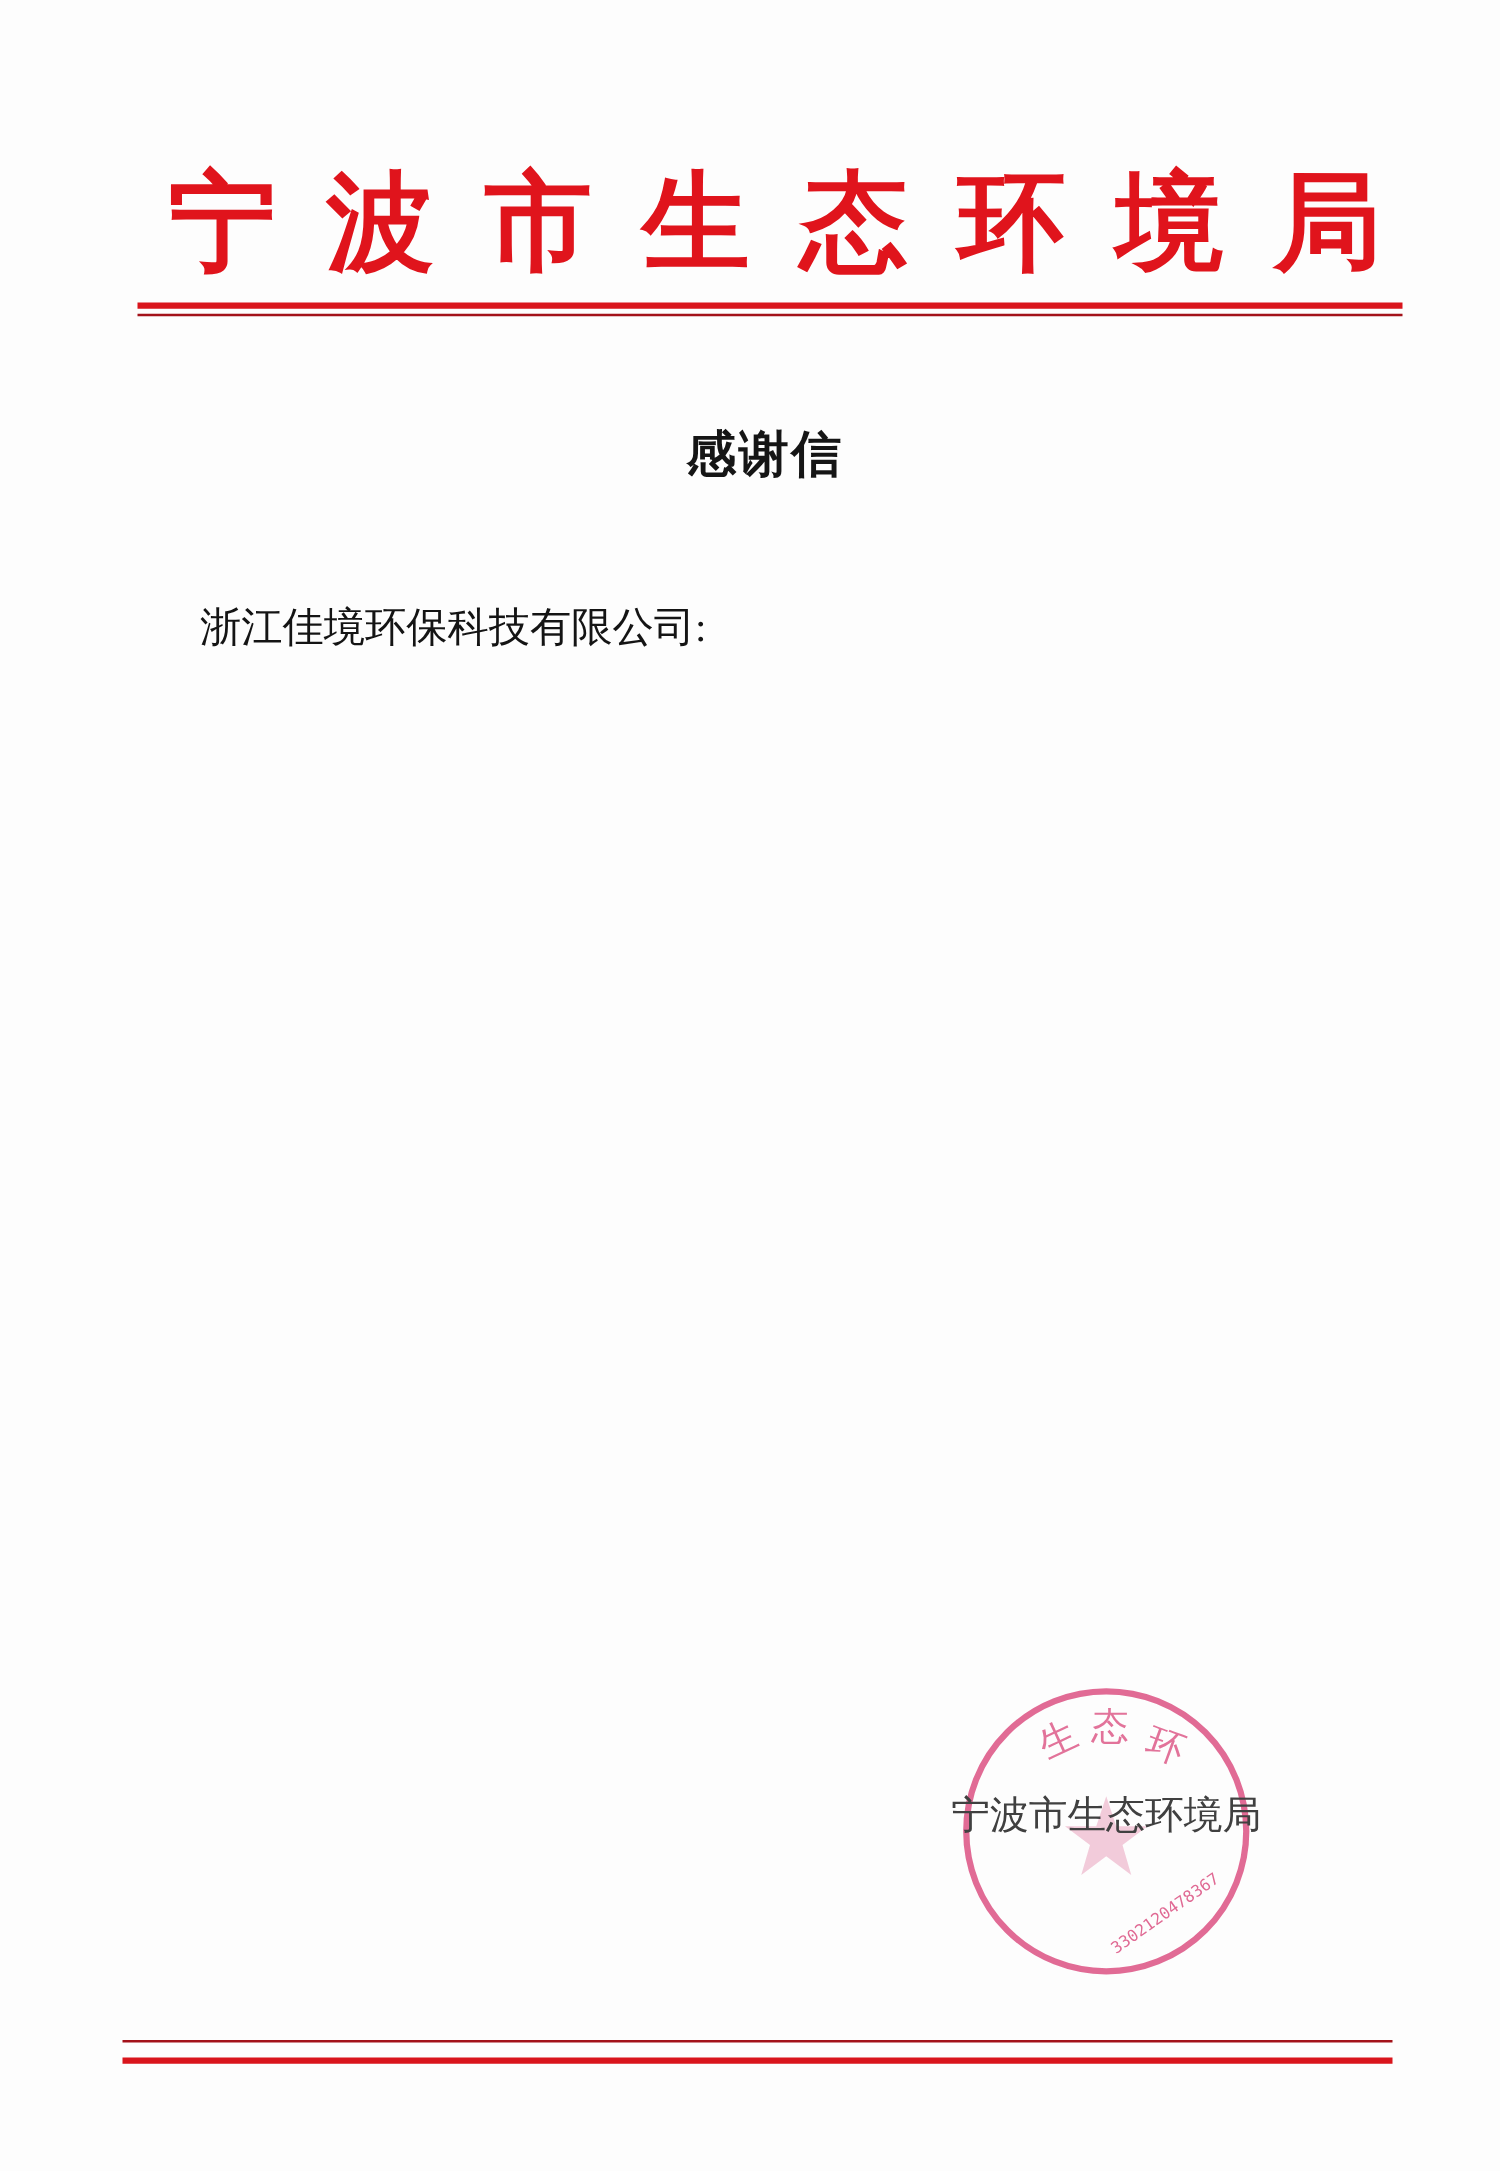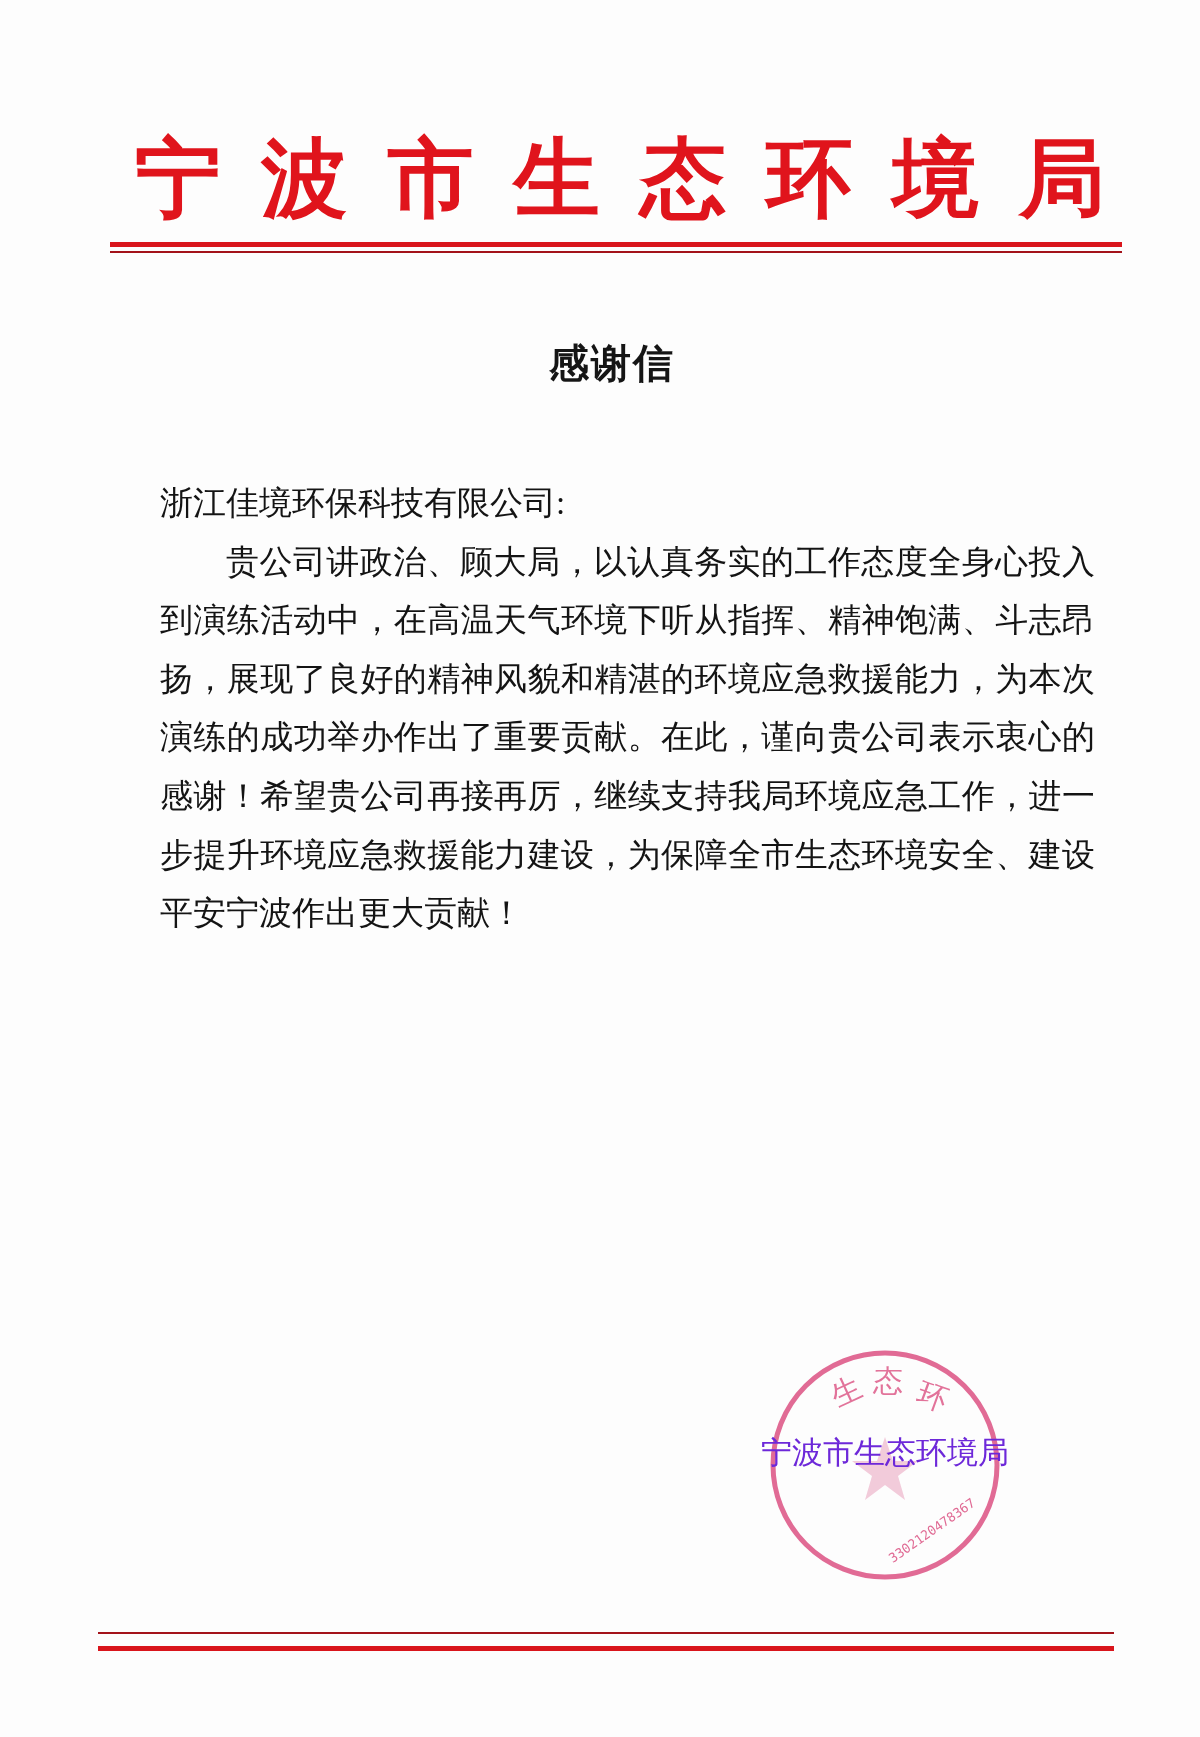--- a/index.html
+++ b/index.html
@@ -13,21 +13,21 @@
   .rule-thick { position:absolute; height:5px; background:#d9151c; }
   .rule-thin { position:absolute; height:2px; background:#a3121a; }
   .title { position:absolute; left:0; width:1200px; top:336px; text-align:center;
            font-family:"DejaVu Sans","Liberation Sans",sans-serif; font-weight:bold; font-size:40px; color:#151515; letter-spacing:2px;padding-left:12px; }
   .body-text { position:absolute; left:160px; width:935px; top:474px;
                font-family:Liberation Serif, serif; font-size:33px; line-height:58.6px;
                color:#141414; text-align:justify; }
   .body-text p { margin:0; }
   .indent { text-indent:2em; }
   .signature { position:absolute; left:750px; top:1422px; font-family:"DejaVu Sans","Liberation Sans",sans-serif;
-               font-size:31px; color:#6d28d9; line-height:60px; text-align:center; width:270px; z-index:3; }
+               font-size:31px; color:#404040; line-height:60px; text-align:center; width:270px; z-index:3; }
   .stamp { position:absolute; left:765px; top:1345px; width:240px; height:240px; z-index:2; }
 </style>
 </head>
 <body>
 
 <div class="page">
 
   <div class="letterhead">
     <span>宁</span>
     <span>波</span>
@@ -39,21 +39,20 @@
     <span>局</span>
   </div>
 
   <div class="rule-thick" style="left:110px; top:242px; width:1012px;"></div>
   <div class="rule-thin" style="left:110px; top:251px; width:1012px;"></div>
 
   <div class="title">感谢信</div>
 
   <div class="body-text">
     <p>浙江佳境环保科技有限公司:</p>
-    <p class="indent">贵公司讲政治、顾大局，以认真务实的工作态度全身心投入到演练活动中，在高温天气环境下听从指挥、精神饱满、斗志昂扬，展现了良好的精神风貌和精湛的环境应急救援能力，为本次演练的成功举办作出了重要贡献。在此，谨向贵公司表示衷心的感谢！希望贵公司再接再厉，继续支持我局环境应急工作，进一步提升环境应急救援能力建设，为保障全市生态环境安全、建设平安宁波作出更大贡献！</p>
   </div>
 
   <svg class="stamp" viewBox="0 0 240 240">
     <circle cx="120" cy="120" r="112" fill="none" stroke="#d9467a" stroke-width="5" opacity="0.8"></circle>
     <polygon points="120,92 128,116 153,116 133,131 140,155 120,140 100,155 107,131 87,116 112,116" fill="#e58fb0" opacity="0.45"></polygon>
     <text x="72" y="62" font-size="30" fill="#d9467a" opacity="0.75" transform="rotate(-25 72 62)" font-family="DejaVu Sans, sans-serif">生</text>
     <text x="108" y="46" font-size="30" fill="#d9467a" opacity="0.75" font-family="DejaVu Sans, sans-serif">态</text>
     <text x="150" y="56" font-size="30" fill="#d9467a" opacity="0.75" transform="rotate(20 150 56)" font-family="DejaVu Sans, sans-serif">环</text>
     <text x="70" y="205" font-size="13" fill="#d9467a" opacity="0.8" transform="rotate(-35 120 120)" font-family="DejaVu Sans Mono, monospace">3302120478367</text>
   </svg>

